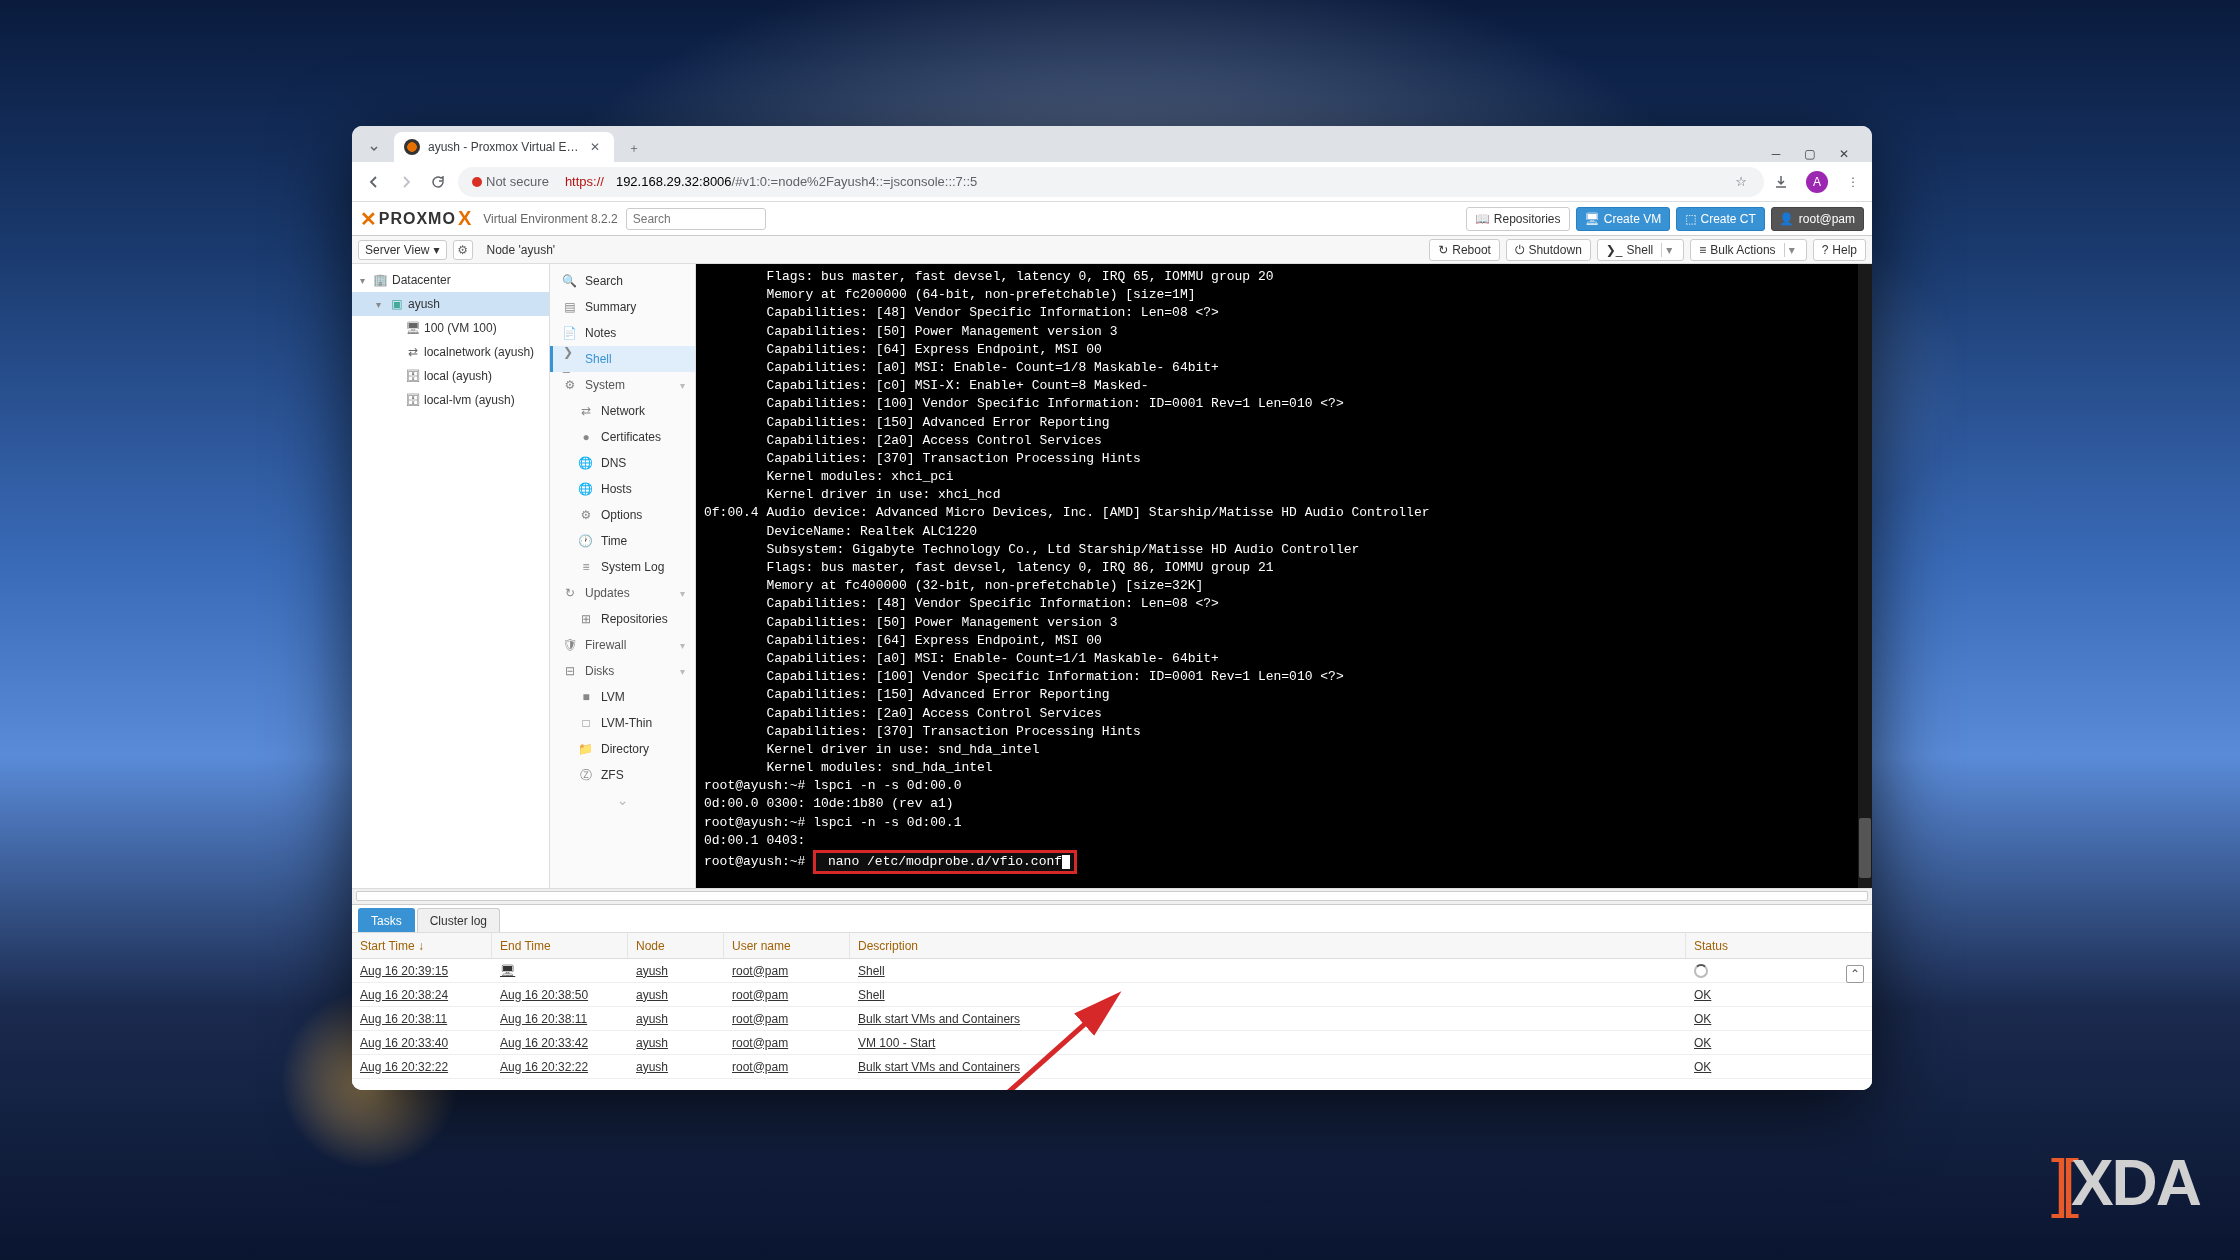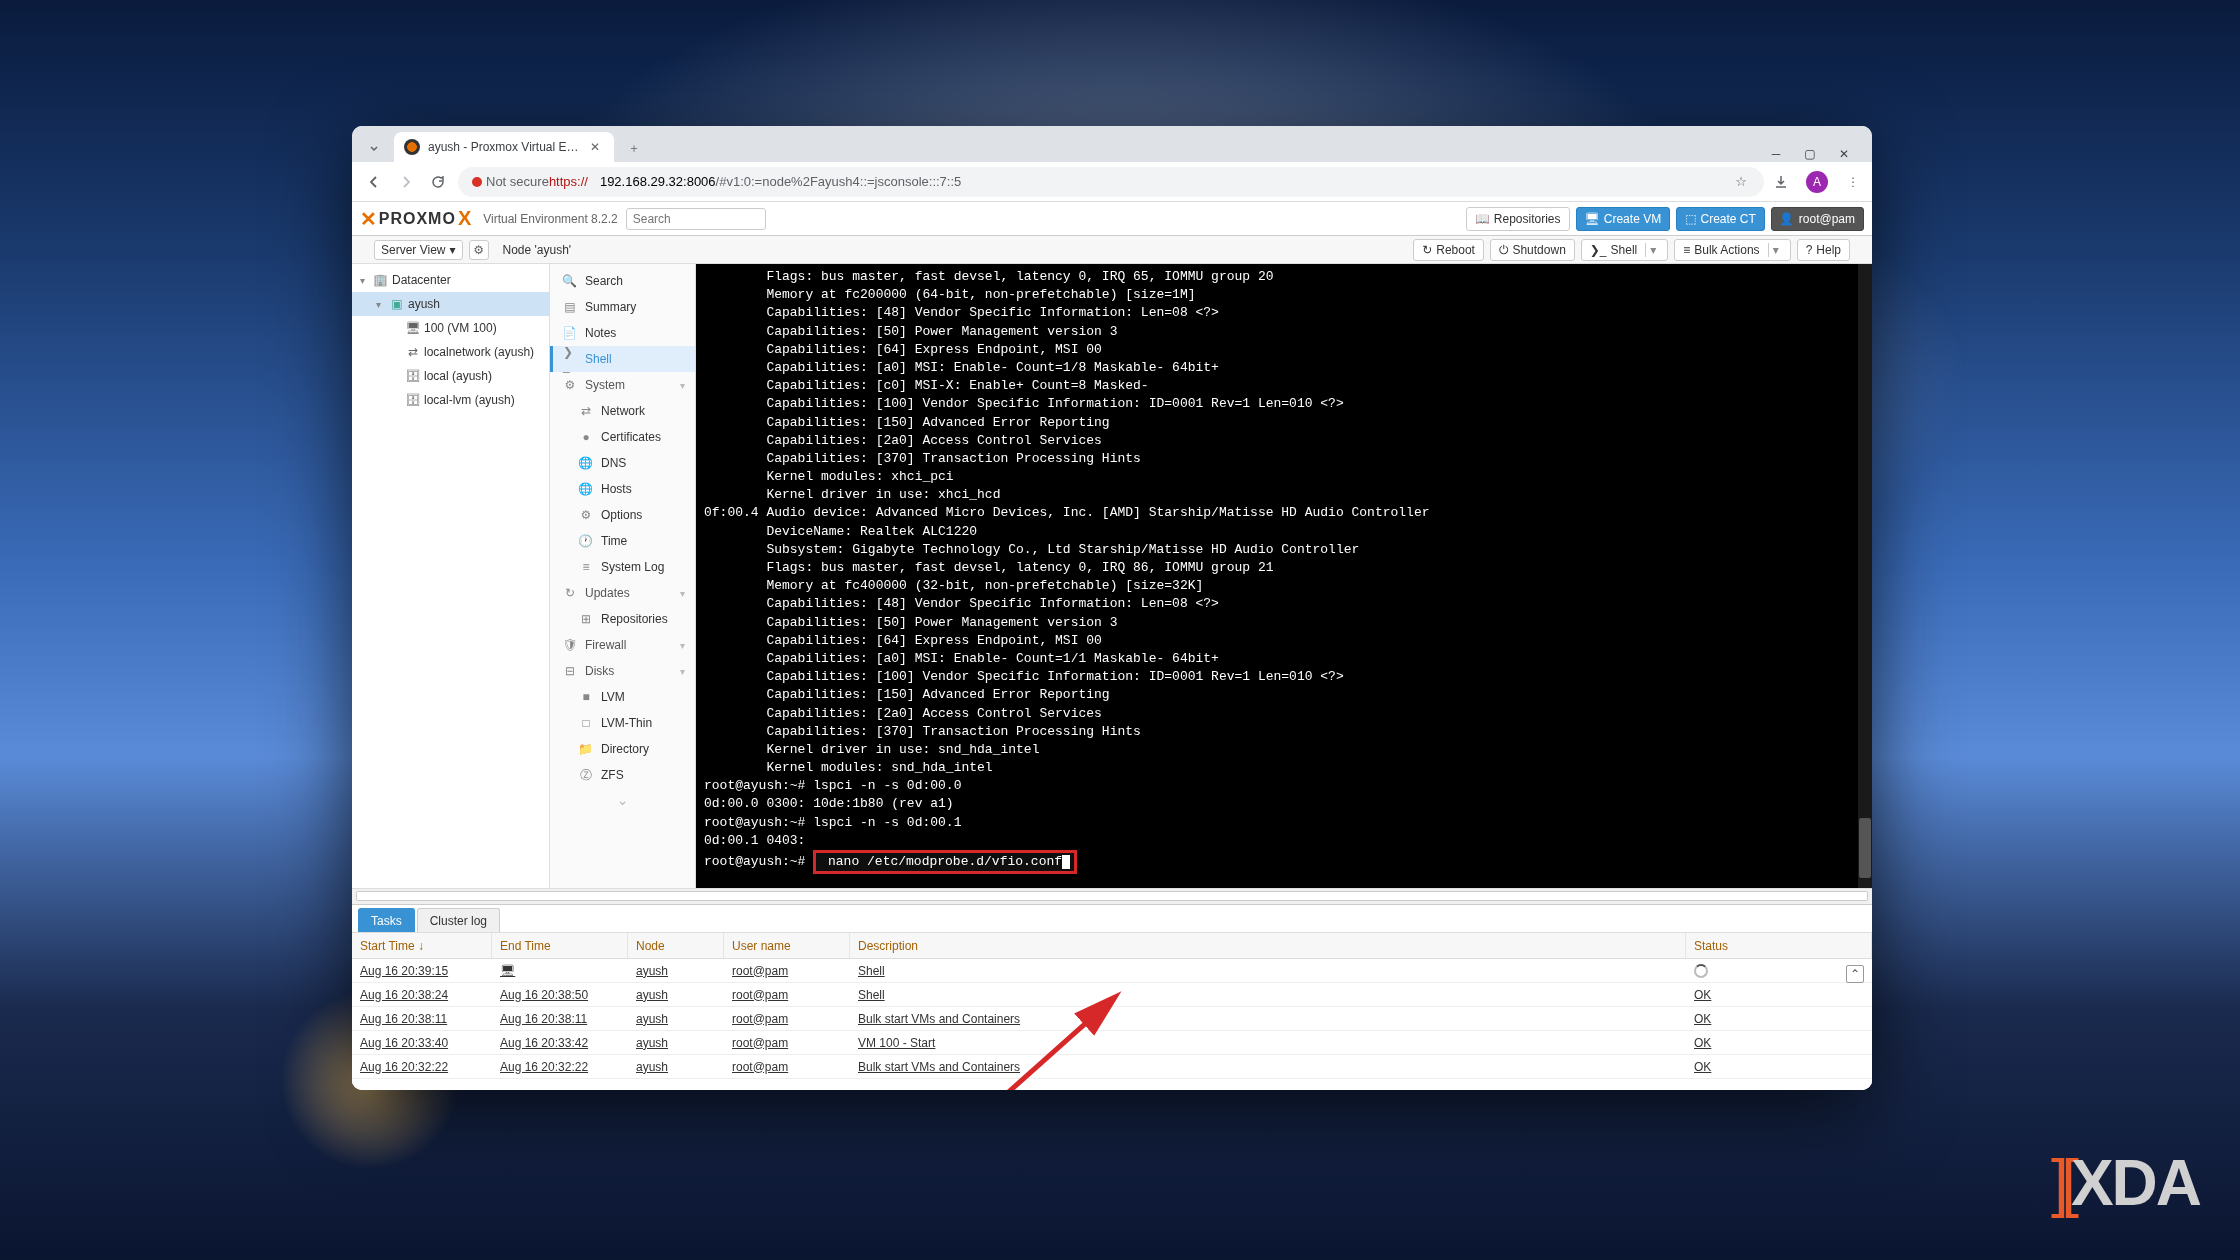--- a/index.html
+++ b/index.html
@@ -61,21 +61,21 @@
 .wc-btn { width:16px;height:16px;cursor:pointer;display:flex;align-items:center;justify-content:center; }
 
 .addr-bar {
   height: 40px; background: #fff; border-bottom: 1px solid #dadce0;
   display: flex; align-items: center; padding: 0 10px; gap: 8px;
 }
 .nav-btn { width:24px;height:24px;color:#5f6368;cursor:pointer;display:flex;align-items:center;justify-content:center;border-radius:50%; }
 .nav-btn.disabled { color:#bdc1c6; }
 .url-box {
   flex: 1; height: 30px; background: #f1f3f4; border-radius: 15px;
-  display: flex; align-items: center; padding: 0 14px; gap: 0;
+  display: flex; align-items: center; padding: 0 14px; gap: 16px;
   font-size: 13px; color: #5f6368;
 }
 .not-secure { display:flex;align-items:center;gap:4px; }
 .not-secure-dot { width:10px;height:10px;border-radius:50%;background:#d93025; }
 .url-text { flex:1; }
 .url-host { color:#000;margin-left:12px; }
 .url-proto { color:#b31412; }
 .addr-icons { display:flex;gap:16px;align-items:center;color:#5f6368; }
 .addr-icon { width:18px;height:18px;cursor:pointer;display:flex;align-items:center;justify-content:center; }
 .avatar-A { width:22px;height:22px;border-radius:50%;background:#9c27b0;color:#fff;display:flex;align-items:center;justify-content:center;font-size:12px;font-weight:500; }
@@ -94,21 +94,21 @@
 .px-btn {
   height: 24px; padding: 0 8px; border: 1px solid #ccc; border-radius: 3px;
   background: #fff; color: #333; font-size: 12px; display: flex; align-items: center; gap: 4px;
   cursor: pointer;
 }
 .px-btn.blue { background: #3892d4; border-color: #2581c4; color: #fff; }
 .px-btn.dark { background: #555; color: #fff; border-color: #444; }
 
 .px-toolbar2 {
   height: 28px; background: #f7f7f7; border-bottom: 1px solid #ddd;
-  display: flex; align-items: center; padding: 0 22px; gap: 6px;
+  display: flex; align-items: center; padding: 0 6px; gap: 6px;
 }
 .px-view-select { font-size:12px;color:#333;padding:2px 6px;border:1px solid #ccc;border-radius:3px;background:#fff;display:flex;align-items:center;gap:4px; }
 .px-gear { width:20px;height:20px;border:1px solid #ccc;border-radius:3px;background:#fff;cursor:pointer;display:flex;align-items:center;justify-content:center;color:#666; }
 .px-node-label { margin-left:8px;font-size:12px;color:#333; }
 .px-toolbar2-right { margin-left:auto;display:flex;gap:6px;align-items:center; }
 .px-tool-btn { height:22px;padding:0 8px;border:1px solid #ccc;border-radius:3px;background:#fff;font-size:12px;color:#333;display:flex;align-items:center;gap:4px;cursor:pointer; }
 .px-split-caret { width:14px;border-left:1px solid #ccc;margin-left:4px;padding-left:4px;color:#888; }
 
 .px-main { flex:1;display:flex;overflow:hidden; }
 .px-tree {

